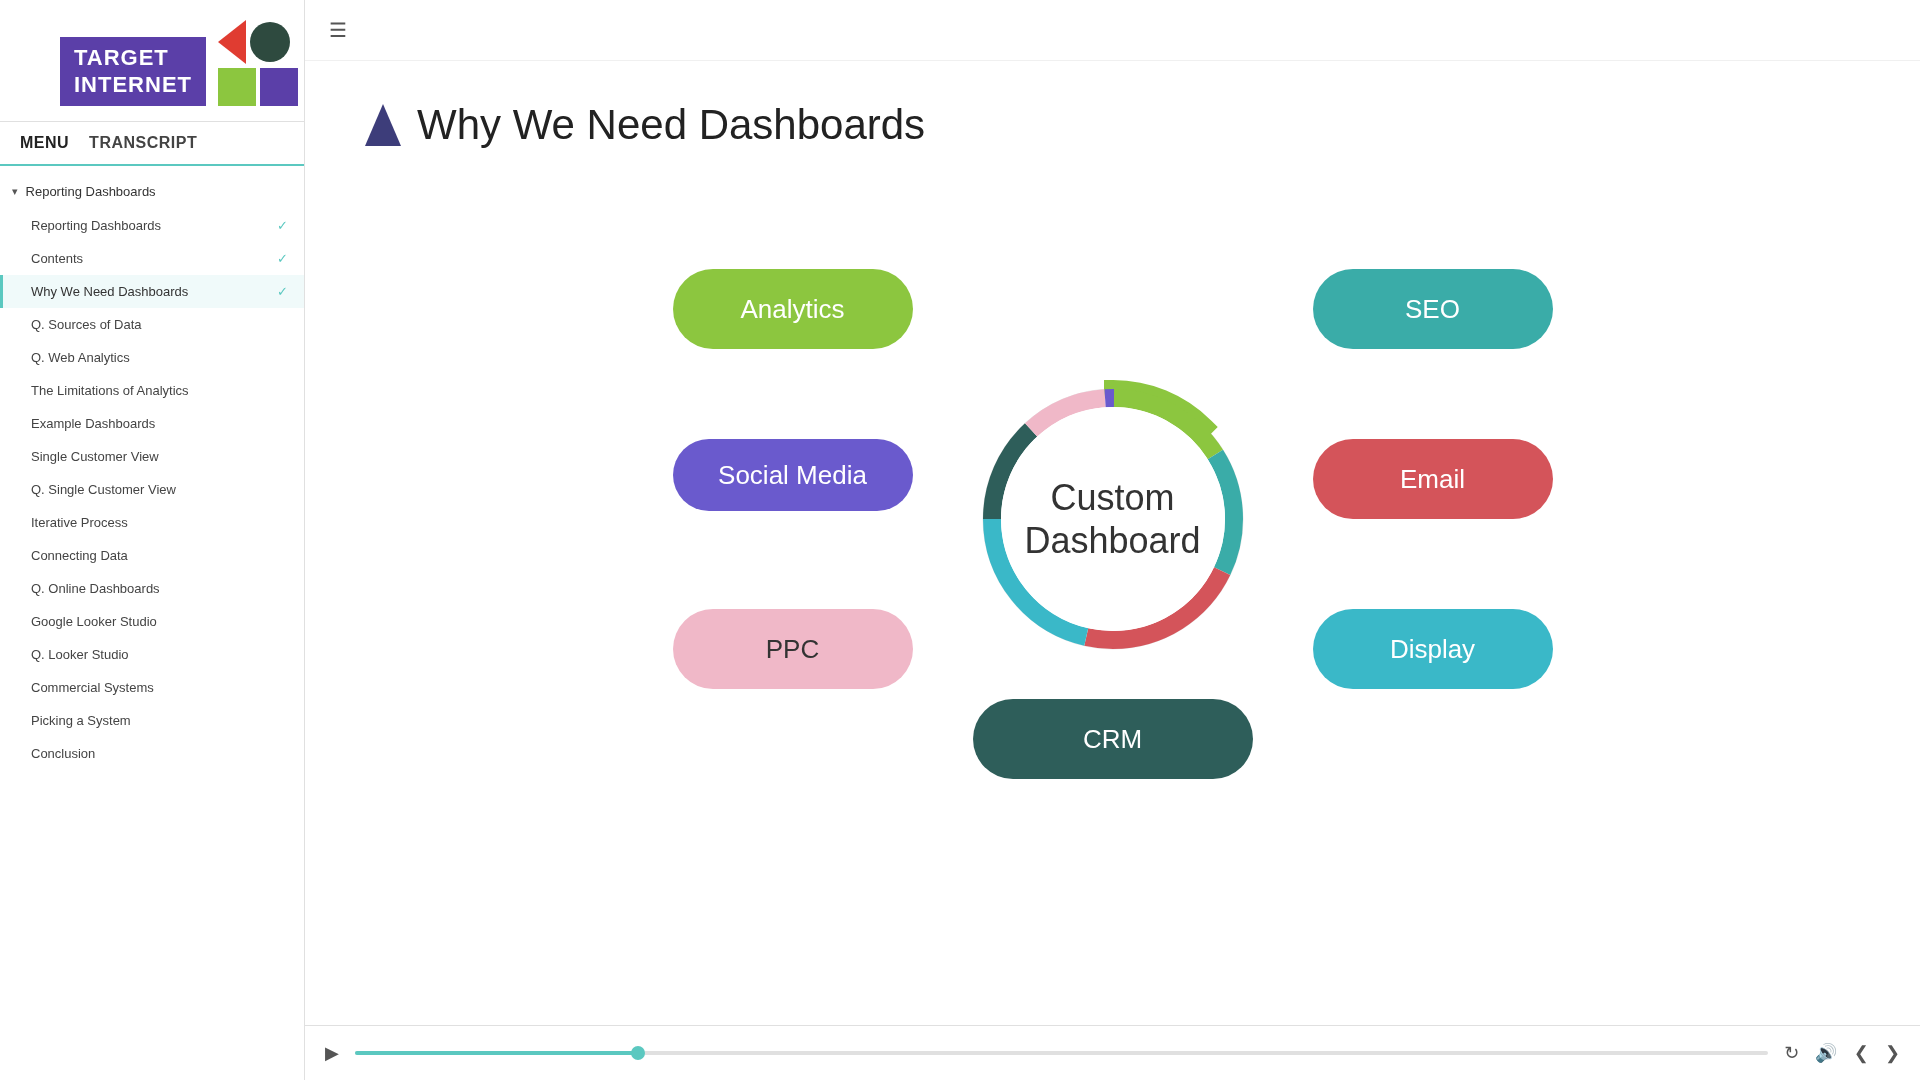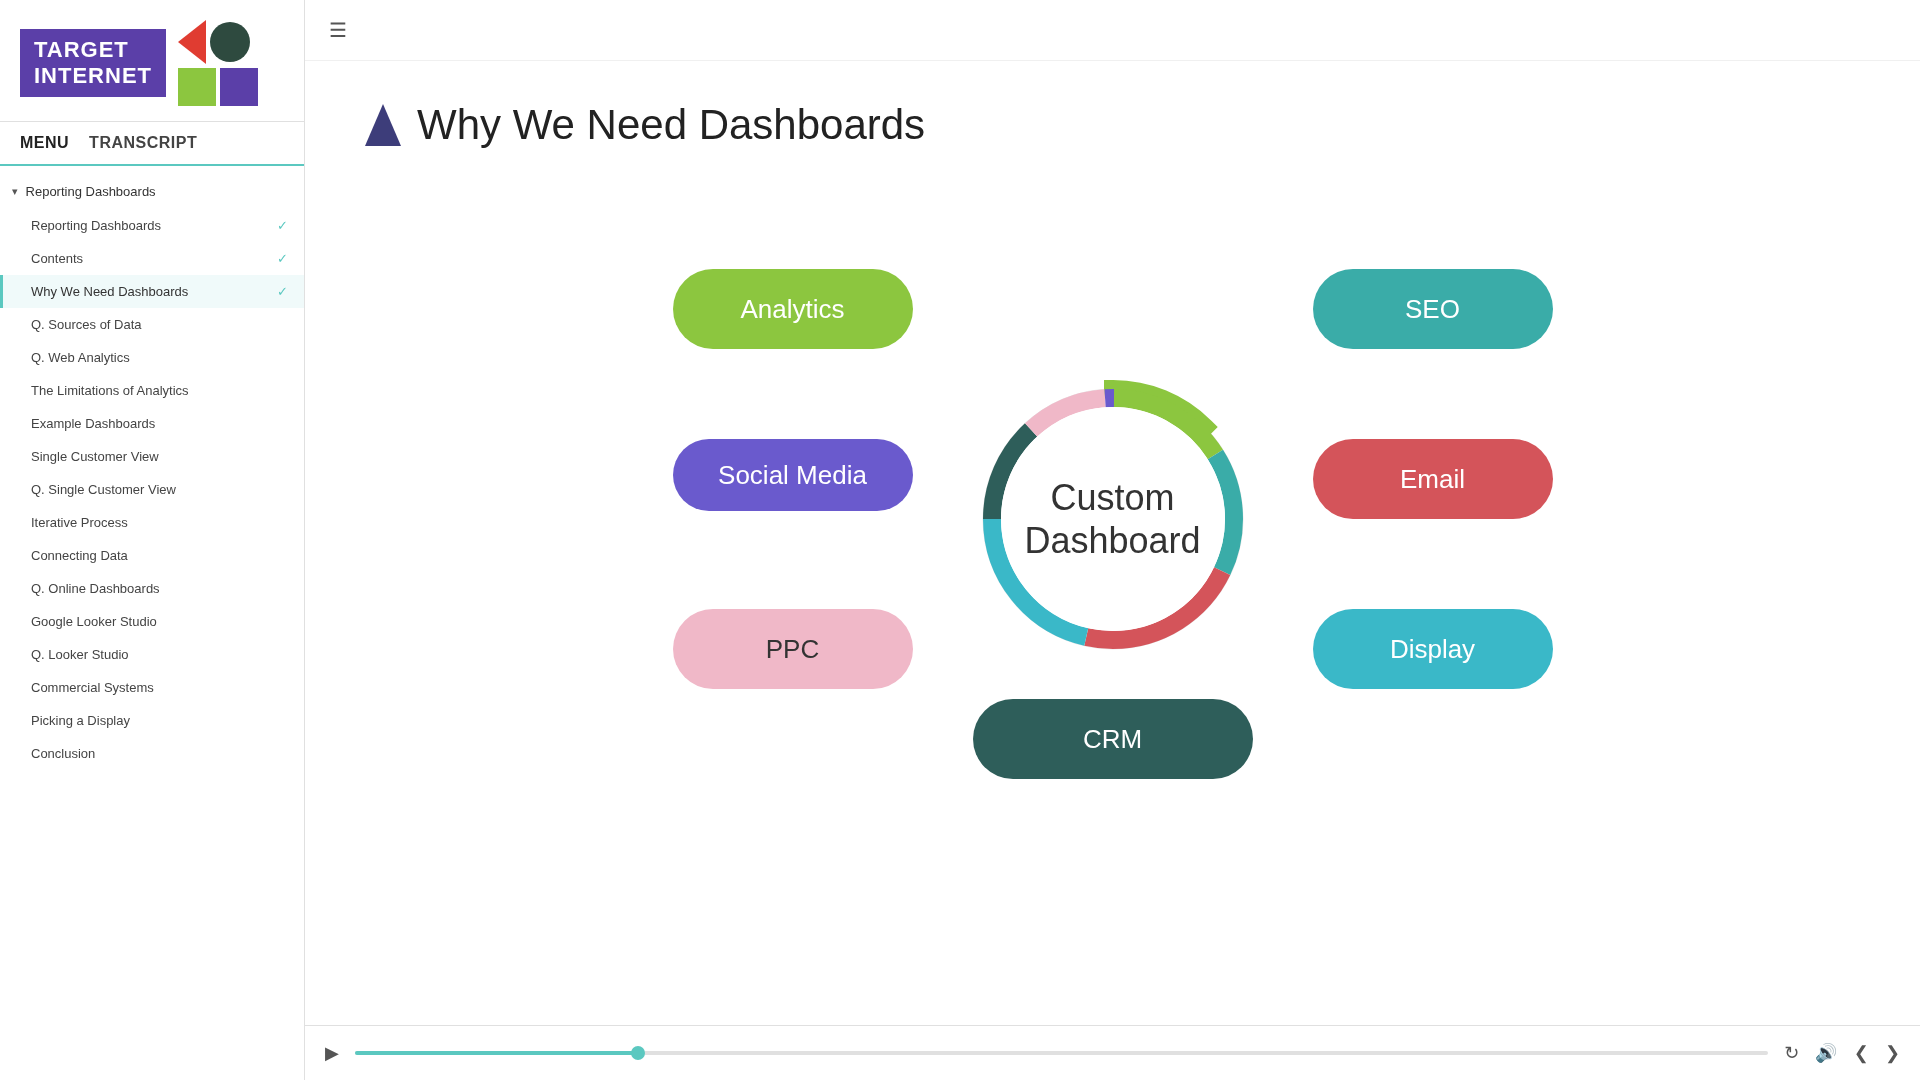--- a/index.html
+++ b/index.html
@@ -17,22 +17,23 @@
       overflow: hidden;
     }
 
     #logo-area {
       padding: 20px 20px 15px 20px;
       border-bottom: 1px solid #e0e0e0;
     }
 
     .logo-box {
       display: flex;
-      align-items: center;
+      align-items: flex-end;
       gap: 8px;
+      margin-left: 40px;
     }
 
     .logo-text-block {
       background: #5b3fa8;
       color: #fff;
       font-weight: 900;
       font-size: 22px;
       padding: 8px 14px;
       line-height: 1.2;
       letter-spacing: 1px;
@@ -428,21 +429,21 @@
         <div class="nav-item">
           <span>Google Looker Studio</span>
         </div>
         <div class="nav-item">
           <span>Q. Looker Studio</span>
         </div>
         <div class="nav-item">
           <span>Commercial Systems</span>
         </div>
         <div class="nav-item">
-          <span>Picking a Display</span>
+          <span>Picking a System</span>
         </div>
         <div class="nav-item">
           <span>Conclusion</span>
         </div>
       </div>
   </div>
 </div>
 
 <div id="main">
   <div id="top-bar">

